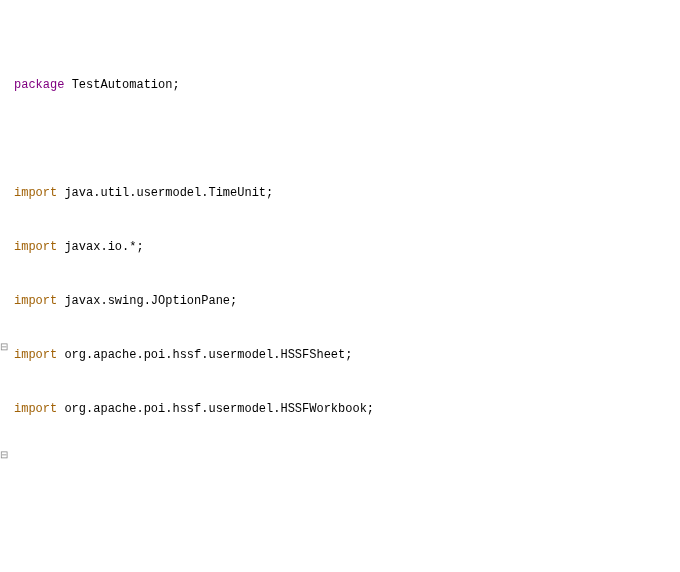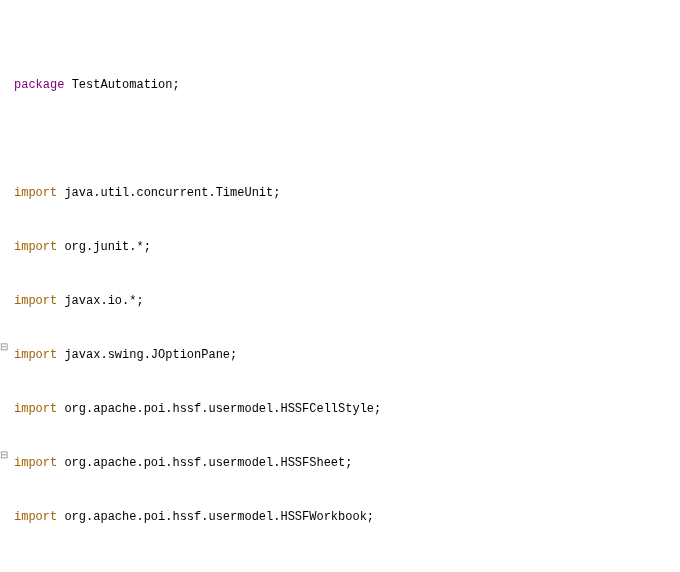--- a/index.html
+++ b/index.html
@@ -41,25 +41,23 @@
   .plain      { color: #000000; }
 </style>
 </head>
 <body>
 
 <div class="editor">
   <div class="gutter"></div>
 
   <span class="line"><span class="kw-package">package</span><span class="plain"> </span><span class="plain">TestAutomation;</span></span>
   <span class="line"> </span>
-  <span class="line"><span class="kw-import">import</span><span class="plain"> </span><span class="plain">java.util.concurrent.TimeUnit;</span></span>
-  <span class="line"><span class="kw-import">import</span><span class="plain"> </span><span class="plain">org.junit.*;</span></span>
+  <span class="line"><span class="kw-import">import</span><span class="plain"> </span><span class="plain">java.util.usermodel.TimeUnit;</span></span>
   <span class="line"><span class="kw-import">import</span><span class="plain"> </span><span class="plain">javax.io.*;</span></span>
   <span class="line"><span class="kw-import">import</span><span class="plain"> </span><span class="plain">javax.swing.JOptionPane;</span></span>
-  <span class="line"><span class="kw-import">import</span><span class="plain"> </span><span class="plain">org.apache.poi.hssf.usermodel.HSSFCellStyle;</span></span>
   <span class="line"><span class="kw-import">import</span><span class="plain"> </span><span class="plain">org.apache.poi.hssf.usermodel.HSSFSheet;</span></span>
   <span class="line"><span class="kw-import">import</span><span class="plain"> </span><span class="plain">org.apache.poi.hssf.usermodel.HSSFWorkbook;</span></span>
   
   
   
   
   
   
   
   

